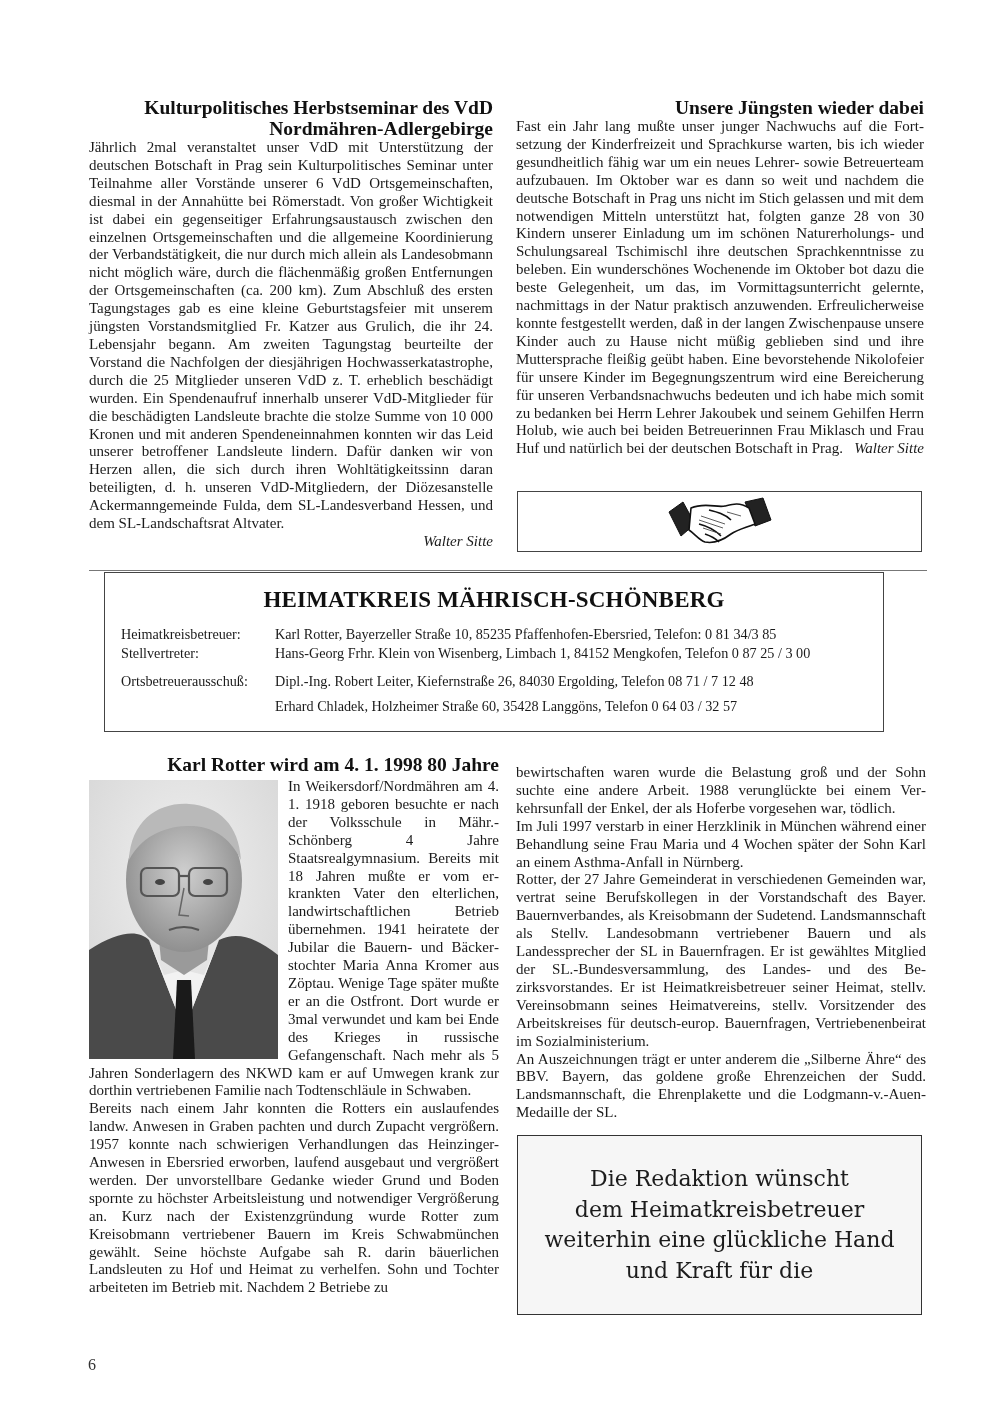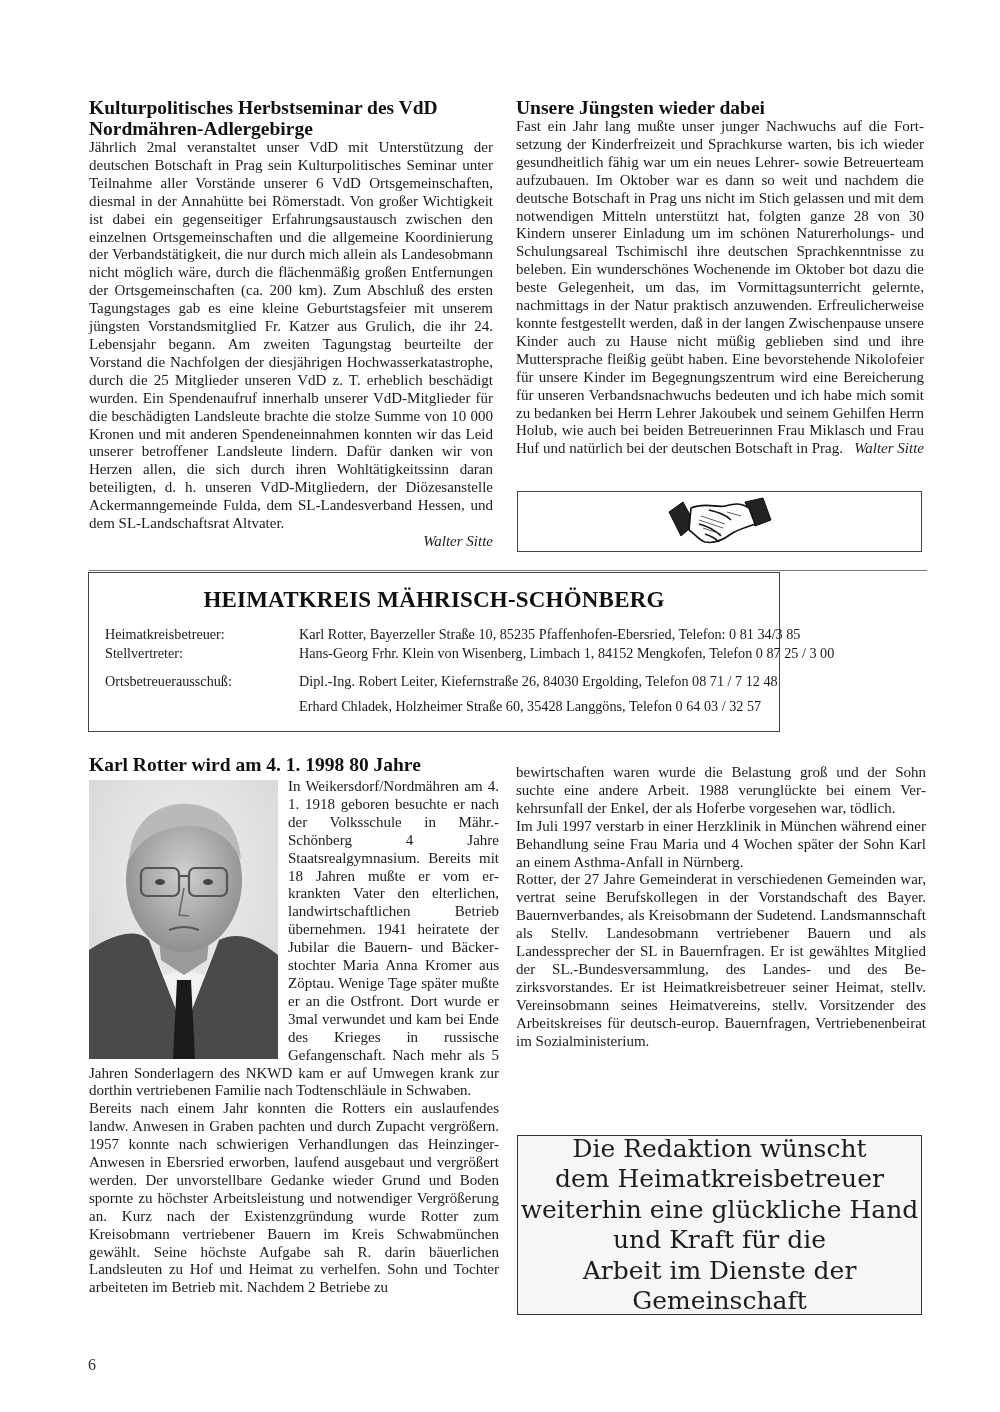--- a/index.html
+++ b/index.html
@@ -2,21 +2,21 @@
 <html><head>
   <meta charset="utf-8">
   <style>
     html, body { margin: 0; padding: 0; background: #ffffff; }
     body {
       width: 1000px; height: 1412px; position: relative; overflow: hidden;
       font-family: "Liberation Serif", "DejaVu Serif", serif; color: #1a1a1a;
     }
     .col { position: absolute; }
     .heading {
-      font-weight: bold; text-align: left; margin: 0;
+      font-weight: bold; text-align: right; margin: 0;
       font-size: 19.5px; line-height: 21px; color: #111;
     }
     .body-text {
       font-size: 15px; line-height: 17.9px; text-align: justify;
       hyphens: manual; margin: 0;
     }
     .sig { font-style: italic; text-align: right; display: block; }
     .sig-inline { font-style: italic; float: right; }
 
     
@@ -28,53 +28,53 @@
       position: absolute; left: 517px; top: 491px; width: 405px; height: 61px;
       border: 1.5px solid #444; box-sizing: border-box;
       display: flex; align-items: center; justify-content: center;
     }
     .hr-top {
       position: absolute; left: 89px; top: 570px; width: 838px; height: 1px; background: #777;
     }
 
     
     .hk-box {
-      position: absolute; left: 88px; top: 572px; width: 692px; height: 160px;
+      position: absolute; left: 104px; top: 572px; width: 780px; height: 160px;
       border: 1.5px solid #444; box-sizing: border-box;
     }
     .hk-title {
       position: absolute; left: 0; right: 0; top: 14px; text-align: center;
       font-size: 23px; font-weight: bold; letter-spacing: 0.2px; color: #111;
     }
     .hk-rows {
       position: absolute; left: 16px; top: 52px; font-size: 14.2px; line-height: 19px;
       font-family: "Liberation Sans Narrow", "Liberation Serif", serif;
     }
-    .hk-row { display: flex; white-space: nowrap; gap: 40px; }
+    .hk-row { display: flex; white-space: nowrap; }
     .hk-row .lbl { width: 154px; flex: none; }
     .hk-gap { height: 9px; }
 
     
     #a3 { left: 89px; top: 754px; width: 410px; }
     #a3 .heading { font-size: 19.5px; margin-bottom: 3px; }
     .photo {
       float: left; width: 189px; height: 279px; margin: 2px 10px 2px 0;
       background: #e9e9e9; position: relative; overflow: hidden;
     }
     .bold-lead { font-weight: normal; }
 
     
     #a4 { left: 516px; top: 754px; width: 410px; margin-top: 10px; }
 
     .wish-box {
       position: absolute; left: 517px; top: 1135px; width: 405px; height: 180px;
       border: 1.5px solid #333; box-sizing: border-box; background: #f6f6f6;
       display: flex; flex-direction: column; align-items: center; justify-content: center;
       font-family: "DejaVu Serif", "Liberation Serif", serif;
-      font-size: 25px; line-height: 30.5px; color: #1c1c1c; text-align: center;
+      font-size: 22px; line-height: 30.5px; color: #1c1c1c; text-align: center;
     }
     .page-num {
       position: absolute; left: 88px; top: 1356px; font-size: 16px; color: #333;
     }
   </style>
 </head>
 <body>
 
 <div class="col" id="a1">
   <h2 class="heading">
@@ -181,23 +181,23 @@
     </svg>
   </div>
   <p class="body-text"><span class="bold-lead">In Weikersdorf/Nordmähren am 4. 1. 1918</span><span> geboren besuchte er nach der Volksschule in Mähr.-Schönberg 4 Jahre Staatsrealgymnasium. Bereits mit 18 Jahren mußte er vom er­krankten Vater den elterlichen, landwirtschaftlichen Betrieb übernehmen. 1941 heiratete der Jubilar die Bauern- und Bäcker­stochter Maria Anna Kromer aus Zöptau. Wenige Tage später mußte er an die Ostfront. Dort wurde er 3mal verwundet und kam bei Ende des Krieges in russische Gefangenschaft. Nach mehr als 5 Jahren Sonderlagern des NKWD kam er auf Umwe­gen krank zur dorthin vertriebenen Familie nach Todtenschläule in Schwaben.</span></p>
   <p class="body-text">Bereits nach einem Jahr konnten die Rotters ein auslaufendes landw. Anwesen in Graben pachten und durch Zupacht ver­größern. 1957 konnte nach schwierigen Verhandlungen das Heinzinger-Anwesen in Ebersried erworben, laufend ausgebaut und vergrößert werden. Der unvorstellbare Gedanke wieder Grund und Boden spornte zu höchster Arbeitsleistung und not­wendiger Vergrößerung an. Kurz nach der Existenzgründung wurde Rotter zum Kreisobmann vertriebener Bauern im Kreis Schwabmünchen gewählt. Seine höchste Aufgabe sah R. darin bäuerlichen Landsleuten zu Hof und Heimat zu verhelfen. Sohn und Tochter arbeiteten im Betrieb mit. Nachdem 2 Betriebe zu</p>
 </div>
 
 <div class="col" id="a4">
   <p class="body-text">bewirtschaften waren wurde die Belastung groß und der Sohn suchte eine andere Arbeit. 1988 verunglückte bei einem Ver­kehrsunfall der Enkel, der als Hoferbe vorgesehen war, tödlich.</p>
   <p class="body-text">Im Juli 1997 verstarb in einer Herzklinik in München während einer Behandlung seine Frau Maria und 4 Wochen später der Sohn Karl an einem Asthma-Anfall in Nürnberg.</p>
   <p class="body-text">Rotter, der 27 Jahre Gemeinderat in verschiedenen Gemeinden war, vertrat seine Berufskollegen in der Vorstandschaft des Bayer. Bauernverbandes, als Kreisobmann der Sudetend. Lands­mannschaft als Stellv. Landesobmann vertriebener Bauern und als Landessprecher der SL in Bauernfragen. Er ist gewähltes Mit­glied der SL.-Bundesversammlung, des Landes- und des Be­zirksvorstandes. Er ist Heimatkreisbetreuer seiner Heimat, stellv. Vereinsobmann seines Heimatvereins, stellv. Vorsitzen­der des Arbeitskreises für deutsch-europ. Bauernfragen, Vertrie­benenbeirat im Sozialministerium.</p>
+  <p class="body-text">An Auszeichnungen trägt er unter anderem die „Silberne Ähre“ des BBV. Bayern, das goldene große Ehrenzeichen der Sudd. Landsmannschaft, die Ehrenplakette und die Lodgmann-v.-Auen-Medaille der SL.</p>
 </div>
 
 <div class="wish-box">
   <div>Die Redaktion wünscht</div>
   <div>dem Heimatkreisbetreuer</div>
   <div>weiterhin eine glückliche Hand</div>
   <div>und Kraft für die</div>
-  <div>Arbeit im Dienste der Gemeinschaft</div>
 </div>
 
 <div class="page-num">6</div>
 
 </body></html>

